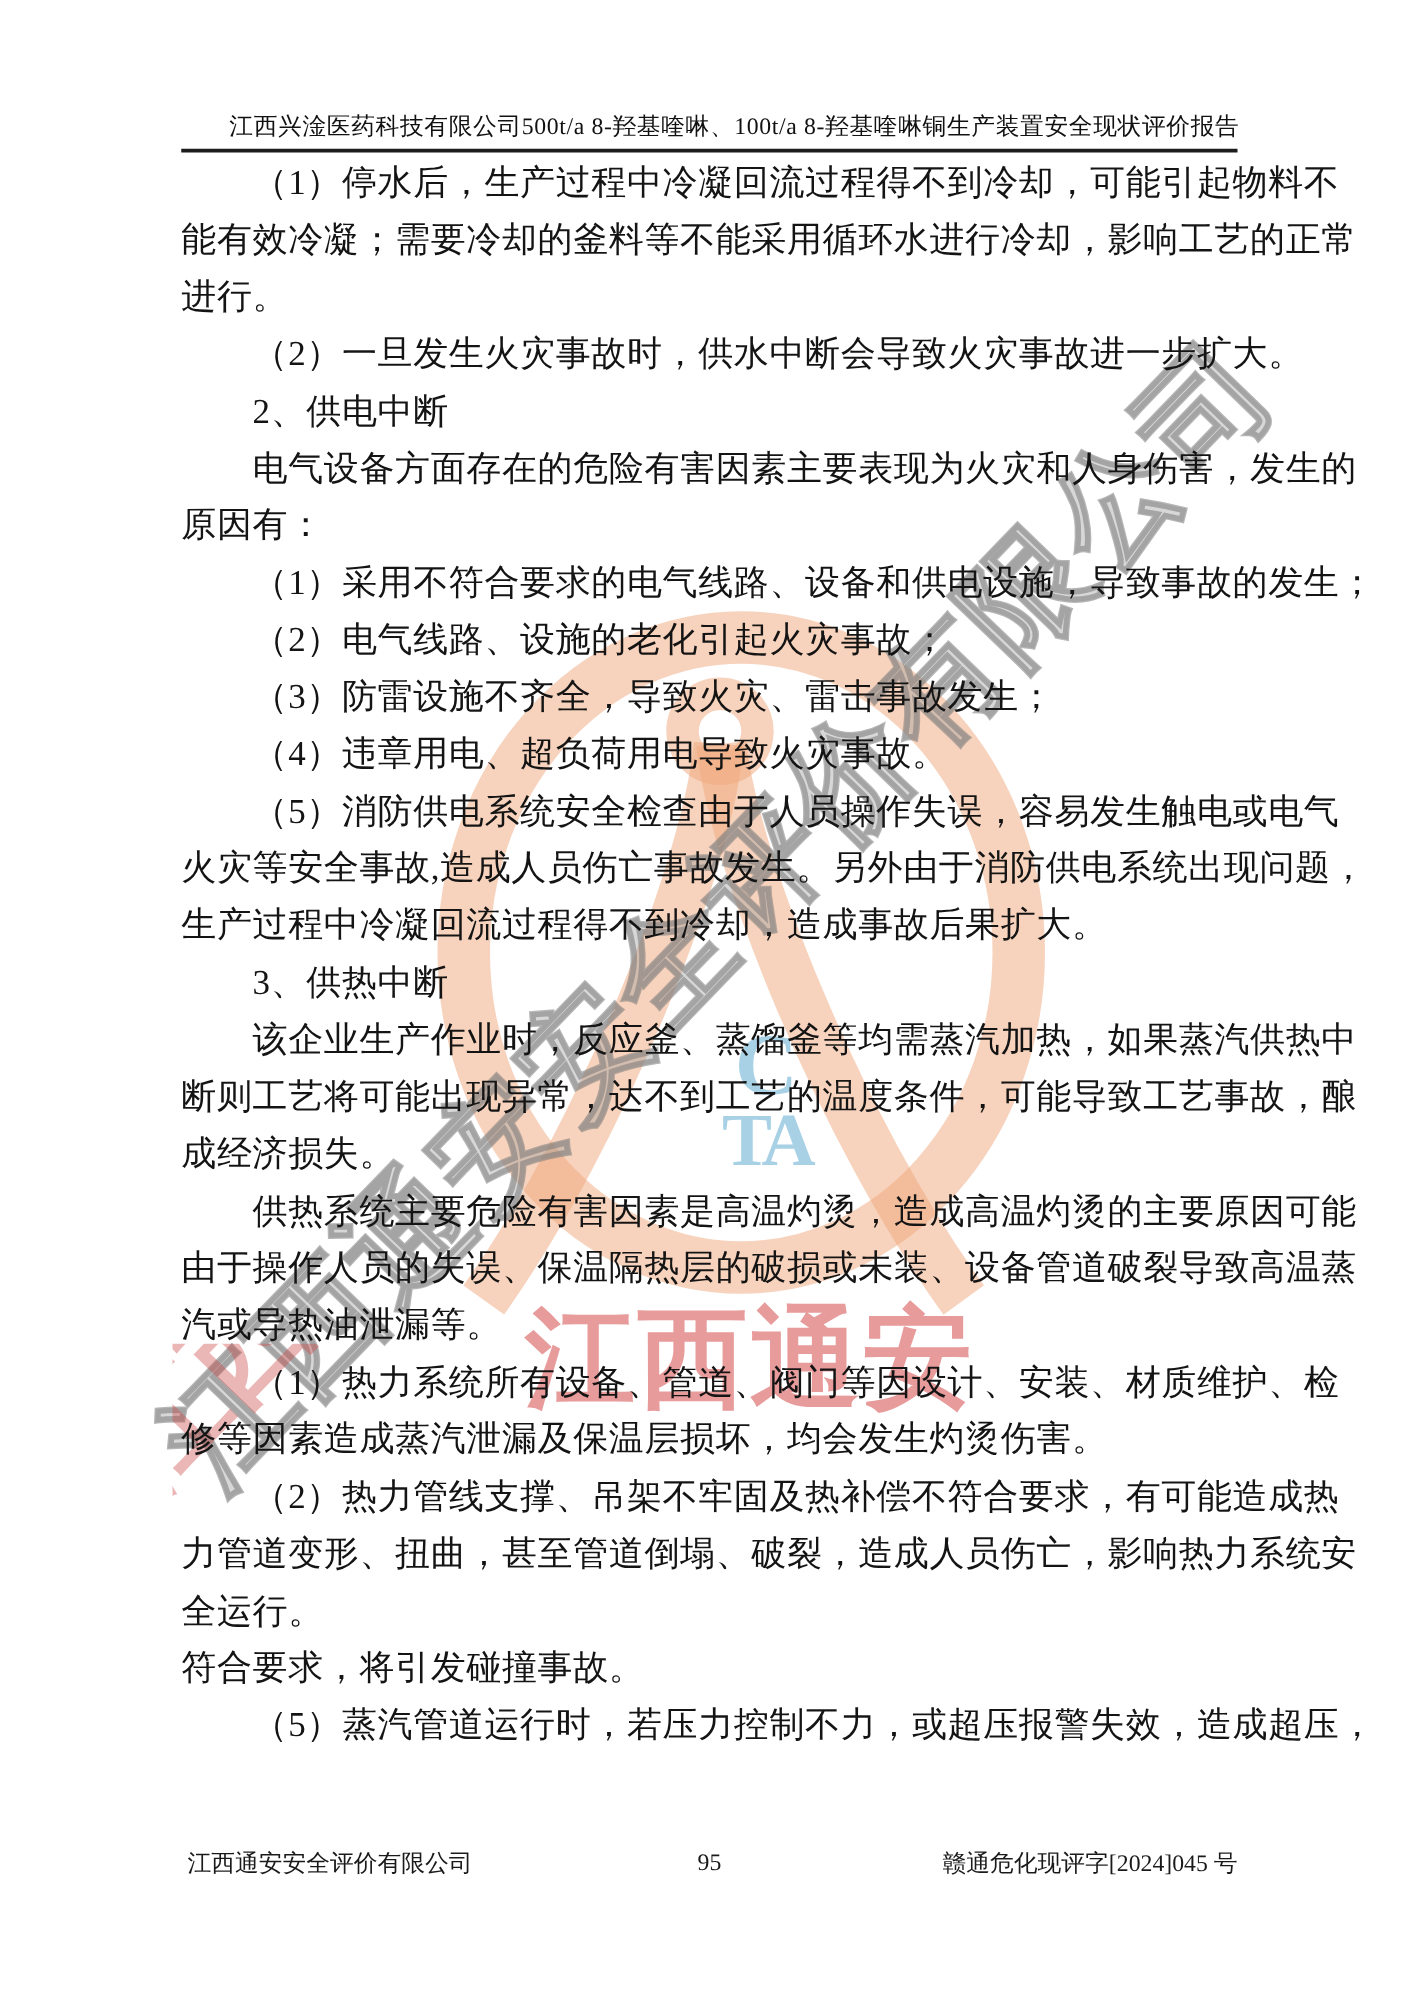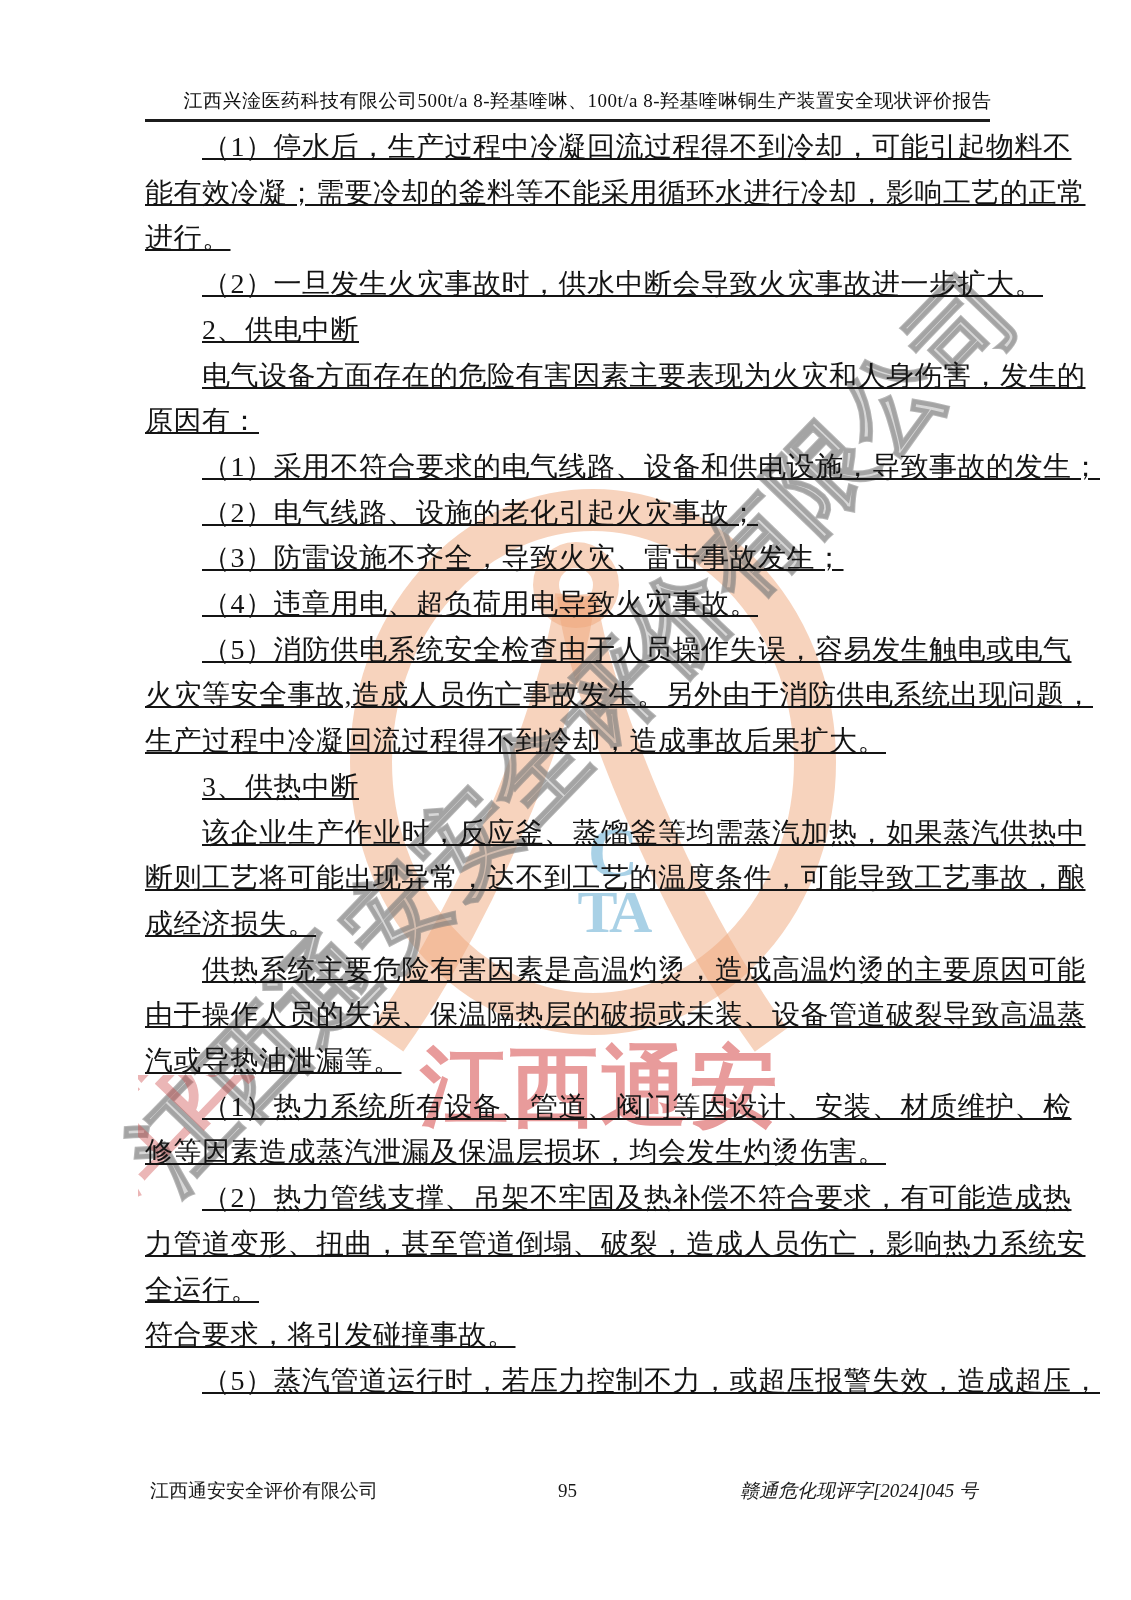--- a/index.html
+++ b/index.html
@@ -30,32 +30,32 @@
   
   .body-text{
     position:absolute;
     left:145px;top:124px;width:848px;
     font-size:28px;
     line-height:45.7px;
     letter-spacing:0.5px;
     color:#141414;
     z-index:2;
   }
-  .line{white-space:nowrap;text-decoration:underline;}
+  .line{white-space:nowrap;}
   .line.indent{text-indent:57px;}
   
   .footer{
     position:absolute;
     left:145px;top:1478px;width:845px;
     font-size:19px;
     z-index:2;
   }
   .footer-company{position:absolute;left:5px;top:0;}
   .footer-page{position:absolute;left:0;width:845px;text-align:center;top:2px;}
-  .footer-doc{position:absolute;right:12px;top:0;font-style:italic;}
+  .footer-doc{position:absolute;right:0;top:0;}
   
   .wm-layer{position:absolute;inset:0;z-index:1;pointer-events:none;}
   .logo-svg{position:absolute;left:315px;top:455px;}
   .blue-mark{
     position:absolute;left:538px;top:818px;width:150px;
     text-align:center;
     color:rgba(148,198,224,0.8);
     font-weight:bold;
     line-height:1;
   }

